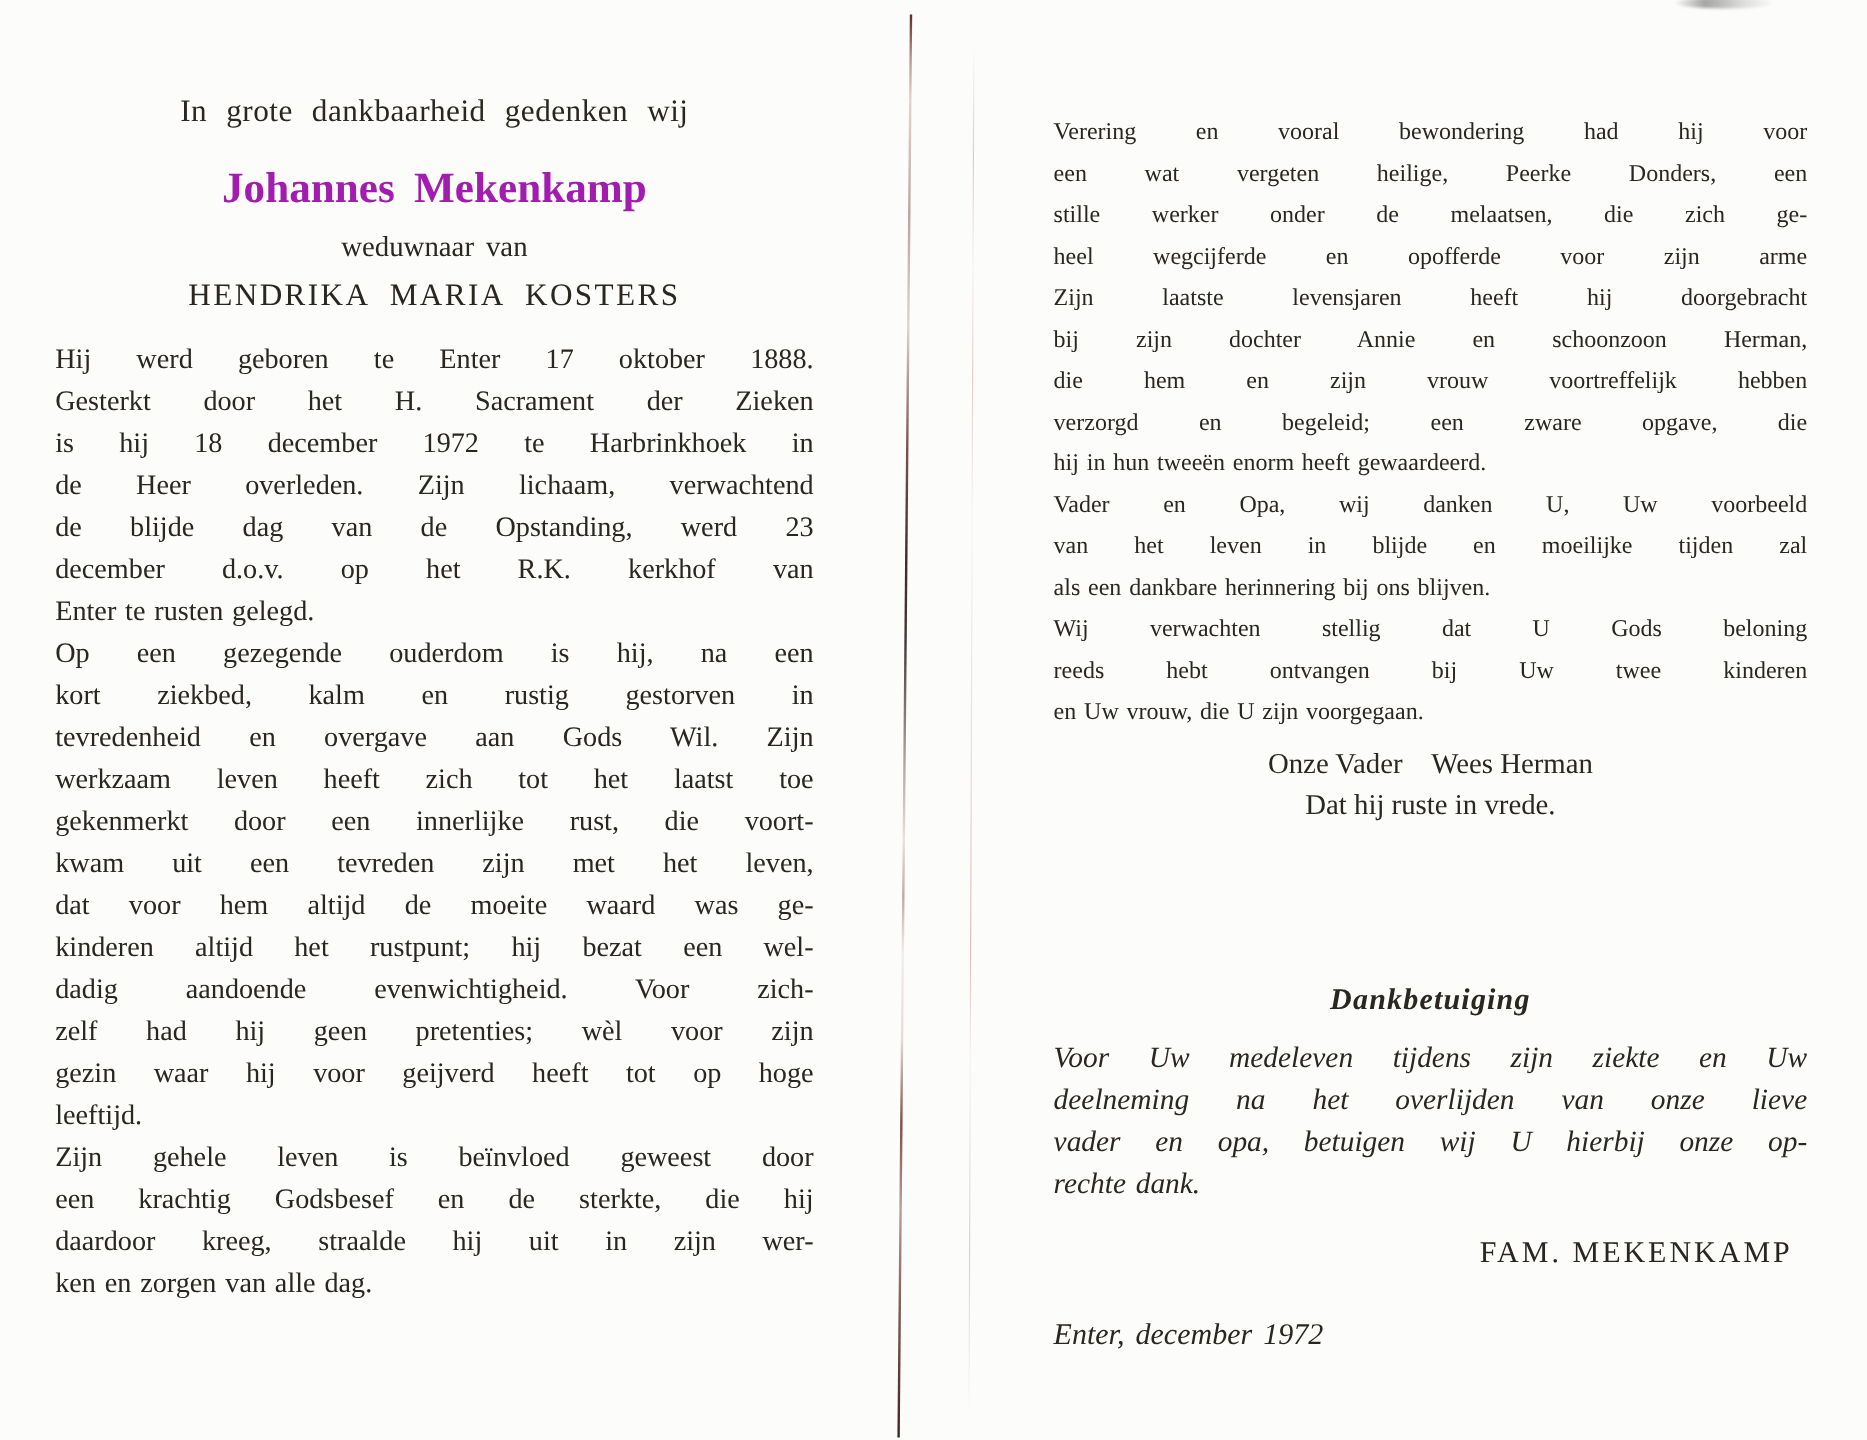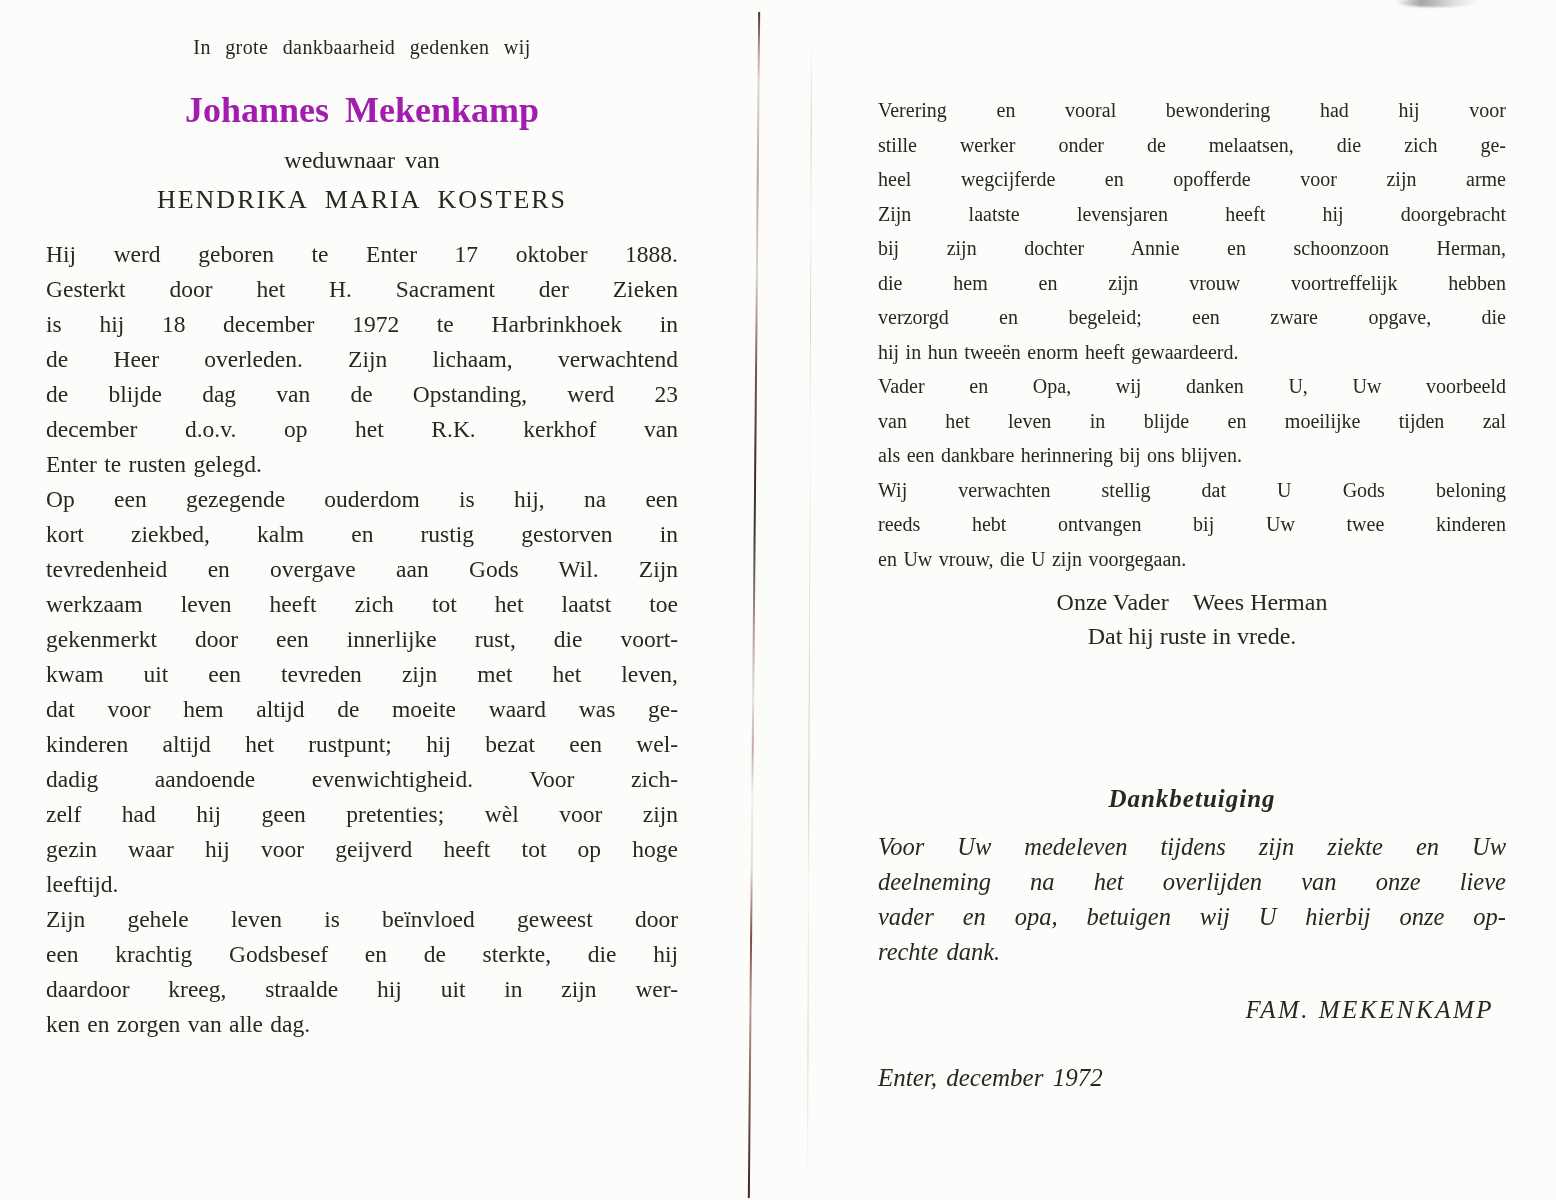--- a/index.html
+++ b/index.html
@@ -10,33 +10,33 @@
     overflow:hidden;
     font-family:"Liberation Serif","DejaVu Serif",serif;
     color:#2a2620;
   }
   
   .t-line{text-align:justify;text-align-last:justify;}
   .t-line.last{text-align-last:left;}
   .para{margin:0;padding:0;}
   
   .page-left{position:absolute;left:46px;top:0;width:632px;}
-  .intro{margin-top:32px;line-height:30px;font-size:20px;text-align:center;word-spacing:9px;letter-spacing:.4px;}
+  .intro{margin-top:78px;line-height:30px;font-size:26px;text-align:center;word-spacing:9px;letter-spacing:.4px;}
   .name{margin-top:26px;line-height:44px;font-size:36px;font-weight:700;text-align:center;word-spacing:7px;color:#a21caf;}
   .relation{margin-top:14px;line-height:28px;font-size:24px;text-align:center;word-spacing:4px;}
   .spouse{margin-top:11px;line-height:30px;font-size:26px;text-align:center;letter-spacing:2px;word-spacing:9px;}
   .left-body{margin-top:22px;font-size:23.5px;line-height:35px;word-spacing:1.5px;}
   
   .page-right{position:absolute;left:878px;top:0;width:628px;}
   .right-body{margin-top:93px;font-size:20px;line-height:34.5px;word-spacing:1.5px;}
   .prayer{margin-top:9px;font-size:24px;line-height:34px;}
   .prayer .t-line{text-align:center;text-align-last:center;}
   .ack-heading{margin-top:131px;line-height:30px;font-size:25px;font-style:italic;font-weight:700;text-align:center;letter-spacing:1px;}
   .ack-body{margin-top:15px;font-size:24.5px;line-height:35px;font-style:italic;word-spacing:2px;}
-  .signature{margin-top:26px;line-height:30px;text-align:right;padding-right:12px;font-style:italic;font-size:25px;letter-spacing:2.5px;}
+  .signature{margin-top:26px;line-height:30px;text-align:right;padding-right:12px;font-size:25px;letter-spacing:2.5px;}
   .dateline{margin-top:37px;line-height:32px;font-style:italic;font-size:25px;word-spacing:3px;}
   
   .fold-line{
     position:absolute;left:753px;top:12px;width:2px;height:1186px;
     transform:rotate(0.5deg);
     background:linear-gradient(180deg,
       rgba(88,30,28,.95) 0%, rgba(125,62,55,.55) 3%, rgba(150,95,85,.25) 6%,
       rgba(110,55,48,.45) 14%, rgba(140,85,75,.25) 22%,
       rgba(90,45,40,.8) 30%, rgba(55,32,30,.95) 38%, rgba(45,35,33,.9) 44%,
       rgba(100,60,55,.5) 52%, rgba(165,115,105,.2) 58%,
@@ -101,20 +101,21 @@
           <div class="t-line">daardoor kreeg, straalde hij uit in zijn wer-</div>
           <div class="t-line last">ken en zorgen van alle dag.</div>
         </div>
       </div>
   </div>
 
   <div class="page-right">
     <div class="right-body">
         <div class="para">
           <div class="t-line">Verering en vooral bewondering had hij voor</div>
+          <div class="t-line">een wat vergeten heilige, Peerke Donders, een</div>
           <div class="t-line">stille werker onder de melaatsen, die zich ge-</div>
           <div class="t-line">heel wegcijferde en opofferde voor zijn arme</div>
         </div>
         <div class="para">
           <div class="t-line">Zijn laatste levensjaren heeft hij doorgebracht</div>
           <div class="t-line">bij zijn dochter Annie en schoonzoon Herman,</div>
           <div class="t-line">die hem en zijn vrouw voortreffelijk hebben</div>
           <div class="t-line">verzorgd en begeleid; een zware opgave, die</div>
           <div class="t-line last">hij in hun tweeën enorm heeft gewaardeerd.</div>
         </div>

